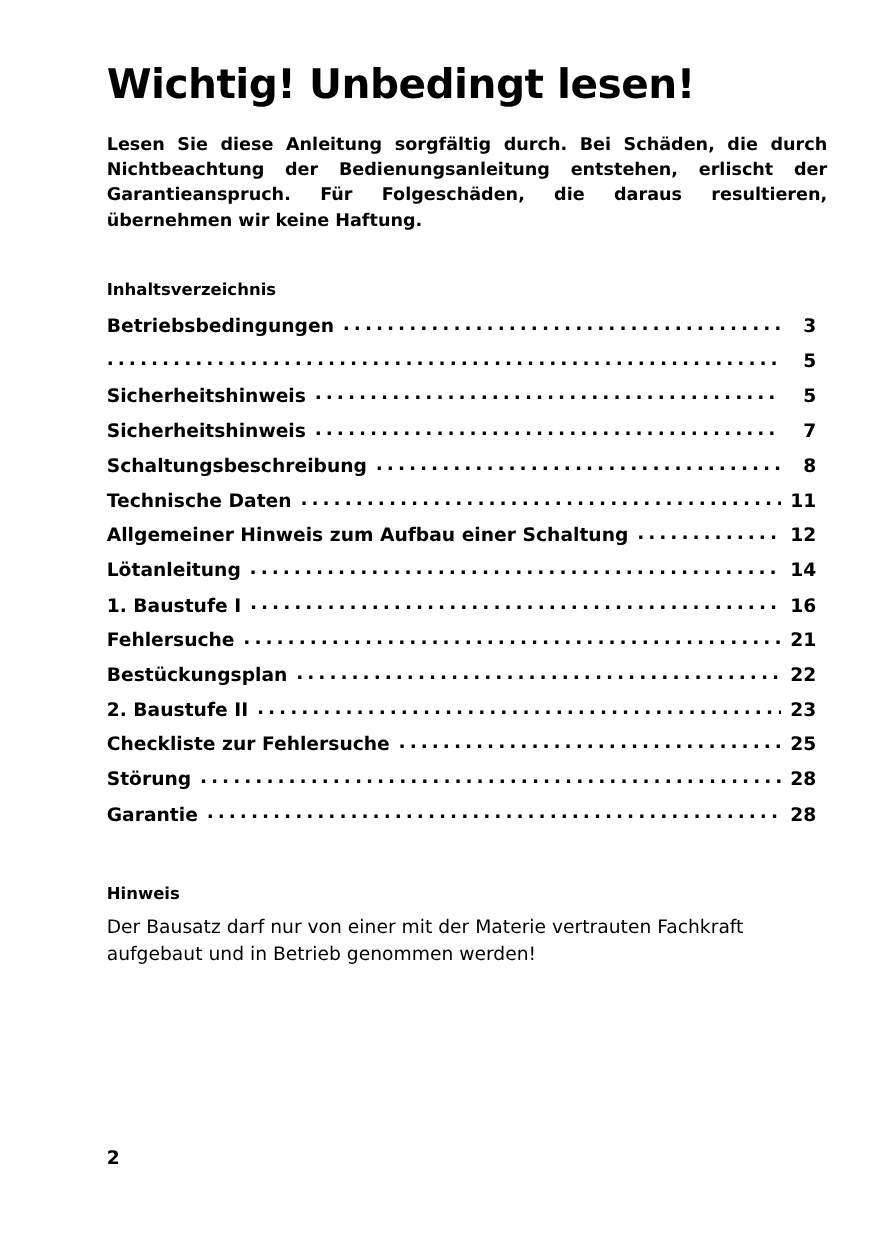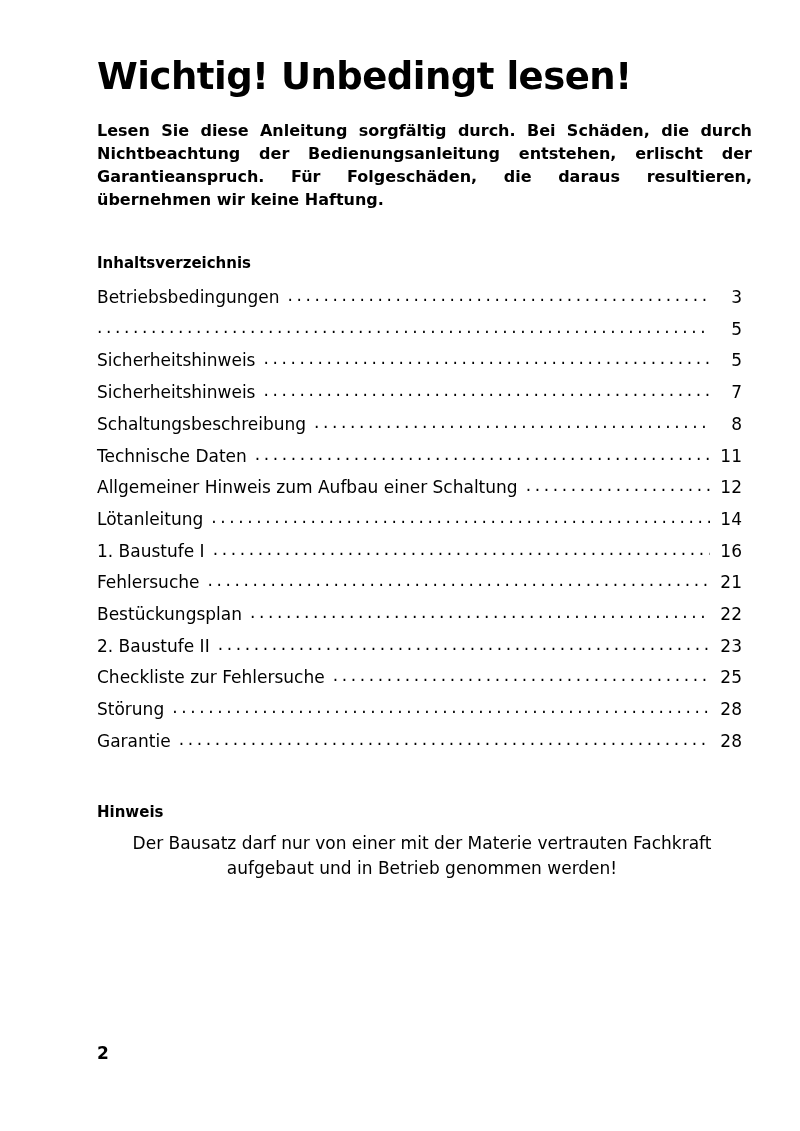--- a/index.html
+++ b/index.html
@@ -69,20 +69,21 @@
     width: 645px;
   }
   .toc-row {
     display: flex;
     align-items: flex-start;
     font-size: 17px;
     line-height: 1.1;
     padding: 6.5px 0;
     color: #000;
     white-space: nowrap;
+    font-weight: bold;
   }
   .toc-label {
     flex: 0 0 auto;
     padding-right: 8px;
   }
   .toc-dots {
     flex: 1 1 auto;
     overflow: hidden;
     white-space: nowrap;
     font-size: 17px;
@@ -98,21 +99,20 @@
   }
   .hinweis-block {
     margin-top: 46px;
   }
   .hinweis-text {
     font-size: 17px;
     line-height: 1.45;
     margin: 10px 0 0 0;
     width: 650px;
     color: #000;
-    text-align: center;
   }
   .folio {
     position: absolute;
     left: 85px;
     top: 1043px;
     font-size: 17px;
     font-weight: bold;
     color: #000;
   }
 </style>

